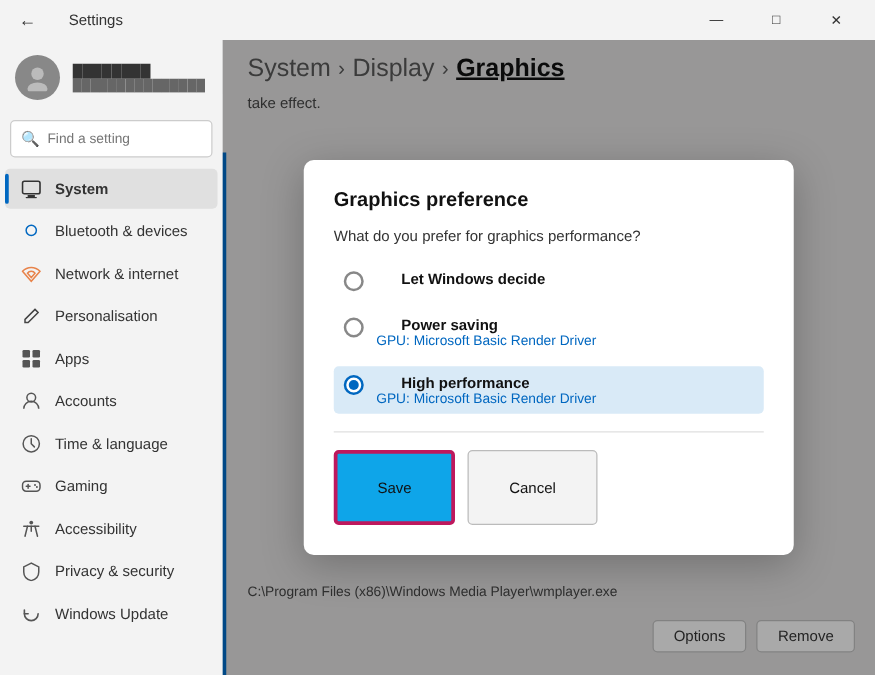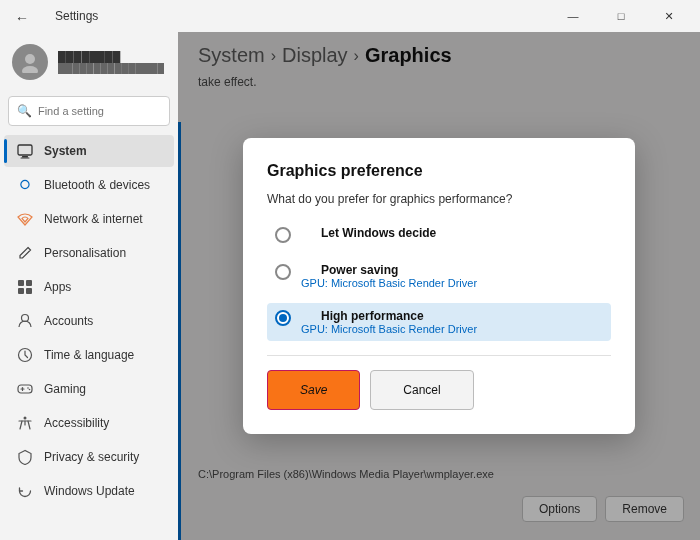--- a/index.html
+++ b/index.html
@@ -144,21 +144,21 @@
       display: flex;
       align-items: center;
       gap: 6px;
     }
     .breadcrumb {
       display: flex; align-items: center; gap: 6px;
       font-size: 20px;
     }
     .breadcrumb-part { color: #555; font-weight: 400; }
     .breadcrumb-sep { color: #555; font-size: 16px; }
-    .breadcrumb-current { font-weight: 700; color: #111; }
+    .breadcrumb-current { font-weight: 700; color: #111; text-decoration: underline; }
 
     .content-body {
       padding: 0 20px 10px;
       font-size: 12px;
       color: #333;
     }
     .take-effect-text {
       font-size: 12px;
       color: #444;
       margin-bottom: 8px;
@@ -261,31 +261,30 @@
       margin: 14px 0;
     }
 
     .modal-actions {
       display: flex;
       gap: 10px;
       justify-content: flex-start;
     }
     .btn-save {
       padding: 6px 32px;
-      border: 1px solid #be185d;
-      border-radius: 4px;
-      background: #f97316;
+      border: 3px solid #be185d;
+      border-radius: 4px;
+      background: #0ea5e9;
       font-size: 12px;
       cursor: pointer;
       color: #111;
       font-weight: 500;
-      font-style: italic;
     }
     .btn-cancel {
-      padding: 12px 32px;
+      padding: 22px 32px;
       border: 1px solid #bbb;
       border-radius: 4px;
       background: #f3f3f3;
       font-size: 12px;
       cursor: pointer;
       color: #111;
       font-weight: 500;
     }
 
     

